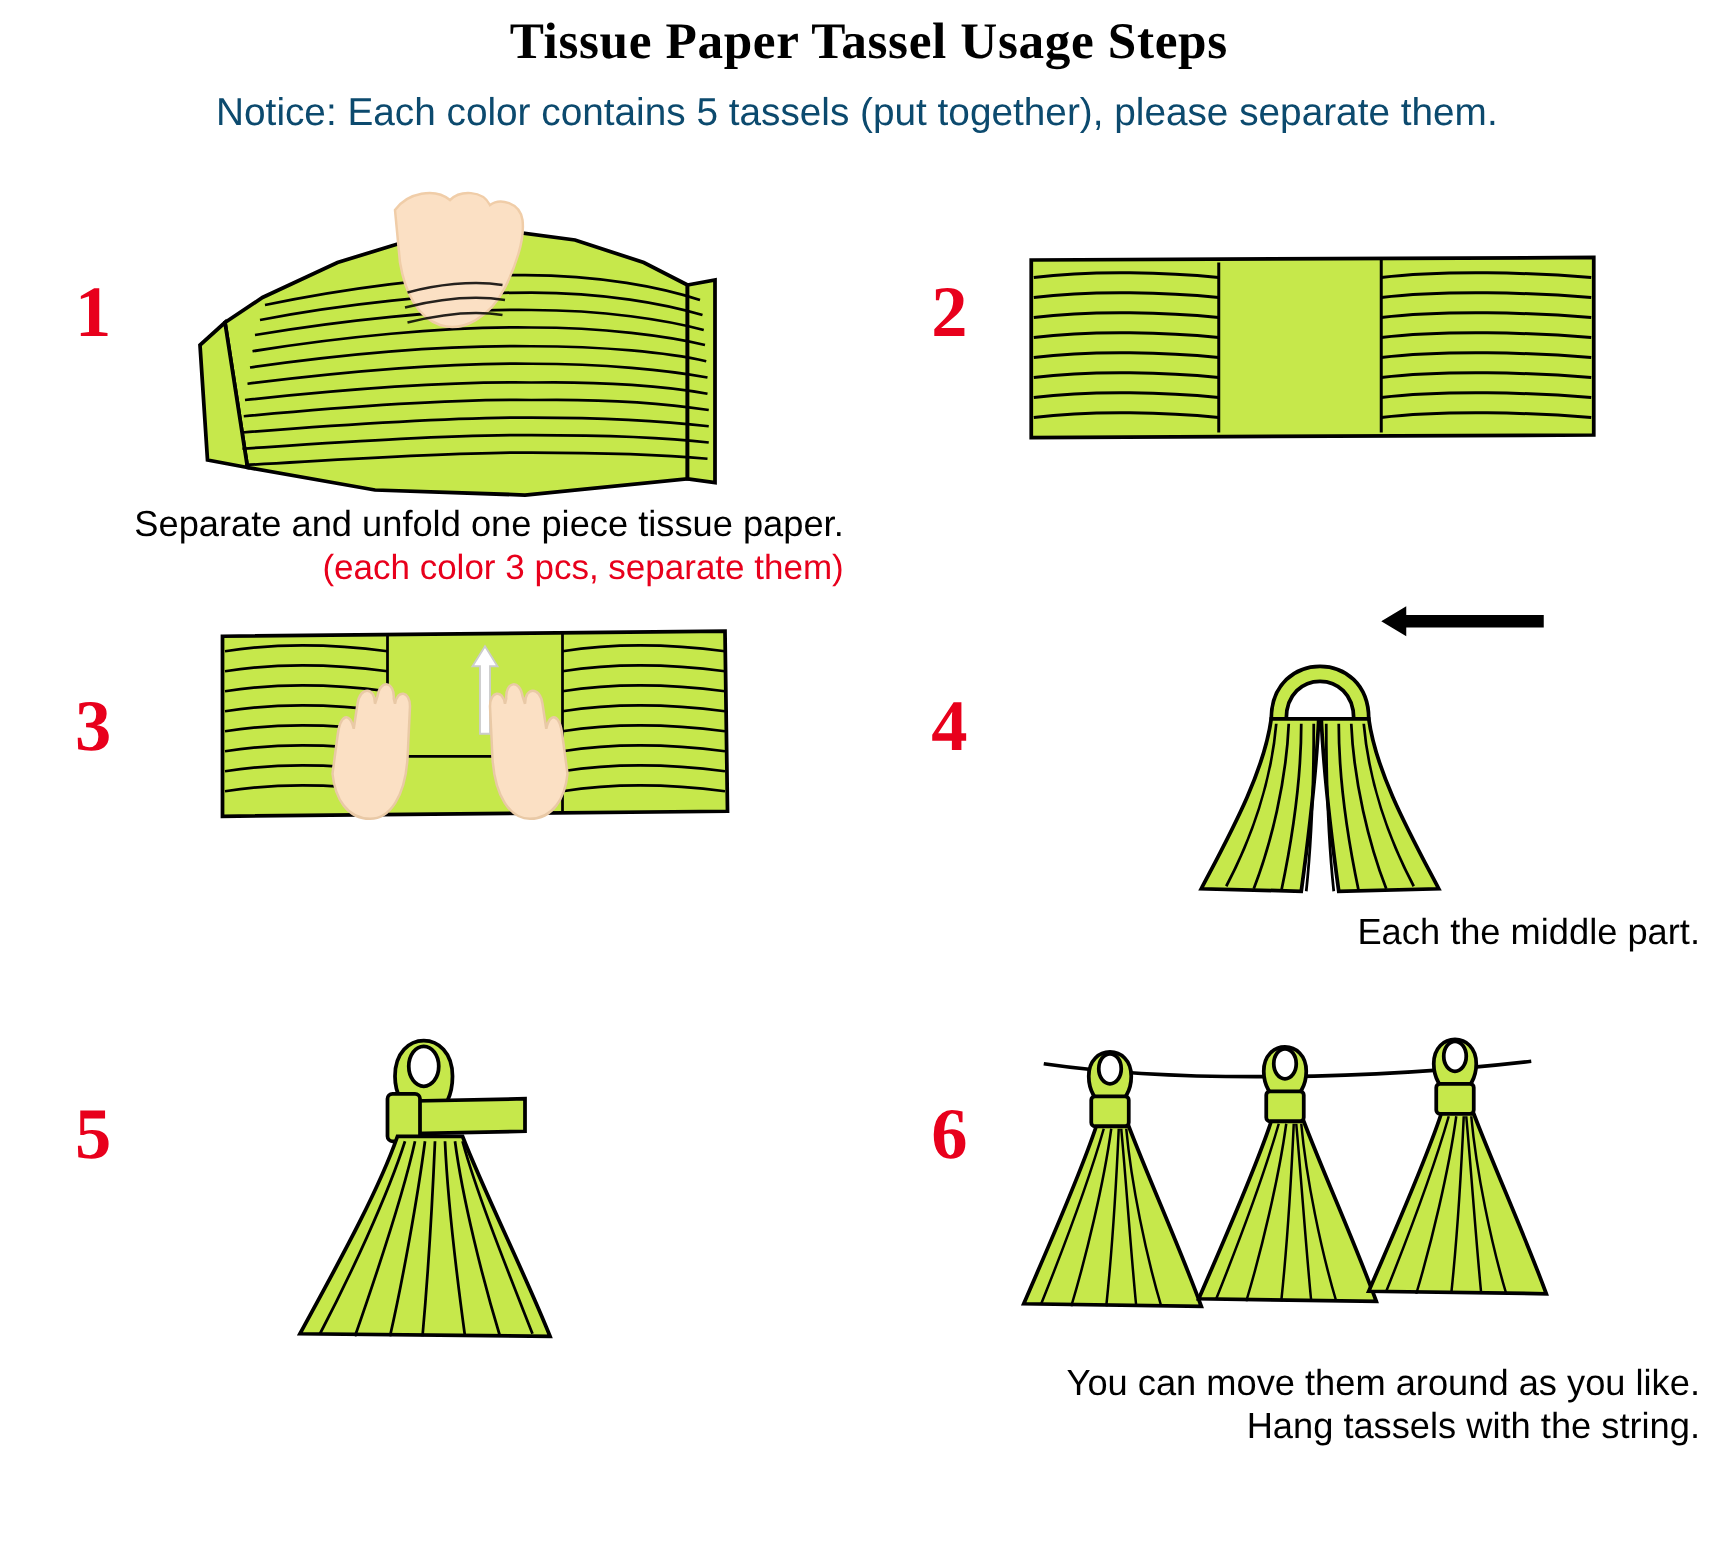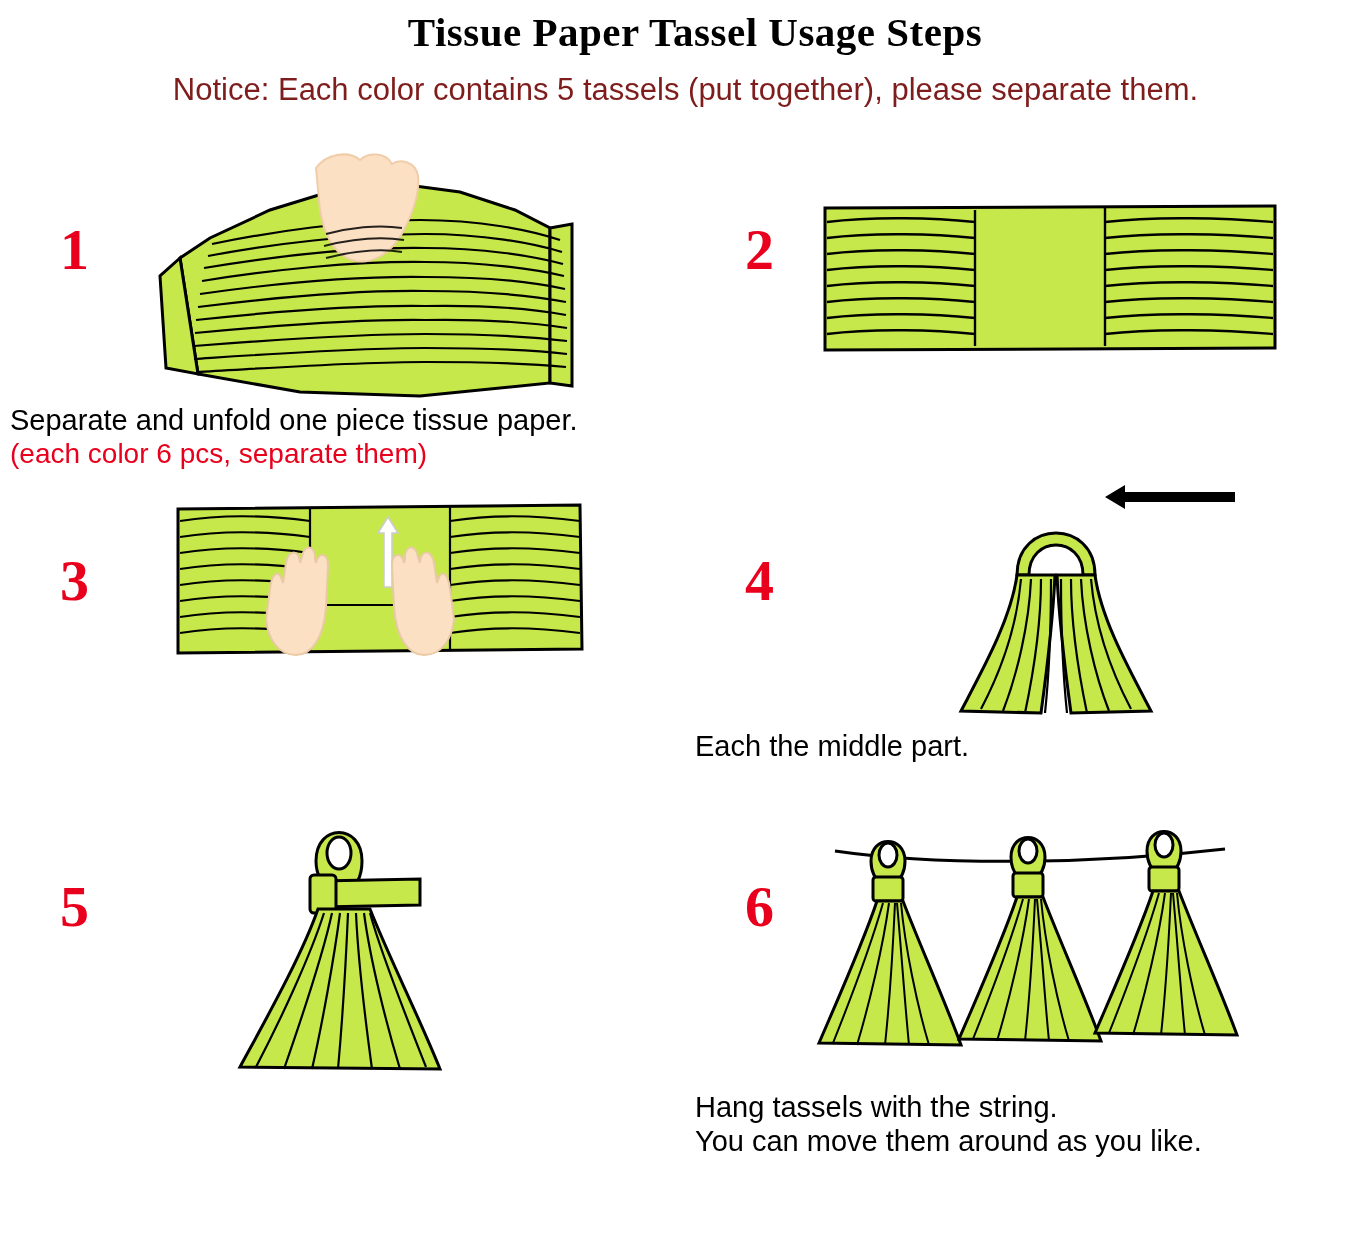--- a/index.html
+++ b/index.html
@@ -25,21 +25,21 @@
     font-size: 41px;
     font-weight: bold;
     letter-spacing: 0.5px;
     margin: 8px 0 0 0;
     font-family: "Liberation Serif", serif;
     padding-left: 19px;
   }
   .notice {
     text-align: center;
     font-size: 31px;
-    color: #7f1d1d;
+    color: #0c4a6e;
     margin: 16px 0 0 0;
     white-space: nowrap;
   }
   .grid {
     position: absolute;
     top: 140px;
     left: 0;
     width: 1371px;
   }
   .row {
@@ -64,21 +64,21 @@
     font-family: "Liberation Serif", serif;
   }
   .art {
     position: absolute;
     left: 120px;
     top: 0;
     width: 545px;
     height: 255px;
   }
   .caption {
-    text-align: left;
+    text-align: right;
     font-size: 29px;
     line-height: 1.18;
     padding: 0 10px;
   }
   .caption.red {
     color: #e8001c;
     font-size: 28px;
   }
   .cap-block {
     min-height: 76px;
@@ -129,21 +129,21 @@
               <g stroke="#000" stroke-width="2" fill="none" opacity="0.85">
                 <path d="M206 86 C228 80 258 76 282 80"></path>
                 <path d="M204 98 C228 92 258 88 284 92"></path>
                 <path d="M206 110 C230 104 258 100 282 104"></path>
               </g>
             </svg>
           </div>
         </div>
         <div class="cap-block">
           <div class="caption">Separate and unfold one piece tissue paper.</div>
-          <div class="caption red">(each color 6 pcs, separate them)</div>
+          <div class="caption red">(each color 3 pcs, separate them)</div>
         </div>
       </div>
 
       <div class="cell">
         <div class="panel">
           <div class="step-num">2</div>
           <div class="art">
             <svg viewBox="0 0 545 255" width="545" height="255">
               <path d="M20 60 L470 58 L470 200 L20 202 Z" fill="#c6e84b" stroke="#000" stroke-width="3"></path>
               <g stroke="#000" stroke-width="2.4" fill="none">
@@ -330,21 +330,21 @@
                   <path d="M360 88 C354 132 340 190 328 230"></path>
                   <path d="M366 88 C364 132 360 192 356 230"></path>
                   <path d="M372 88 C376 132 388 190 400 230"></path>
                   <path d="M368 88 C372 132 376 190 380 230"></path>
                 </g>
               </g>
             </svg>
           </div>
         </div>
         <div class="cap-block">
+          <div class="caption">You can move them around as you like.</div>
           <div class="caption">Hang tassels with the string.</div>
-          <div class="caption">You can move them around as you like.</div>
         </div>
       </div>
 
     </div>
 
   </div>
 </div>
 
 </body></html>

